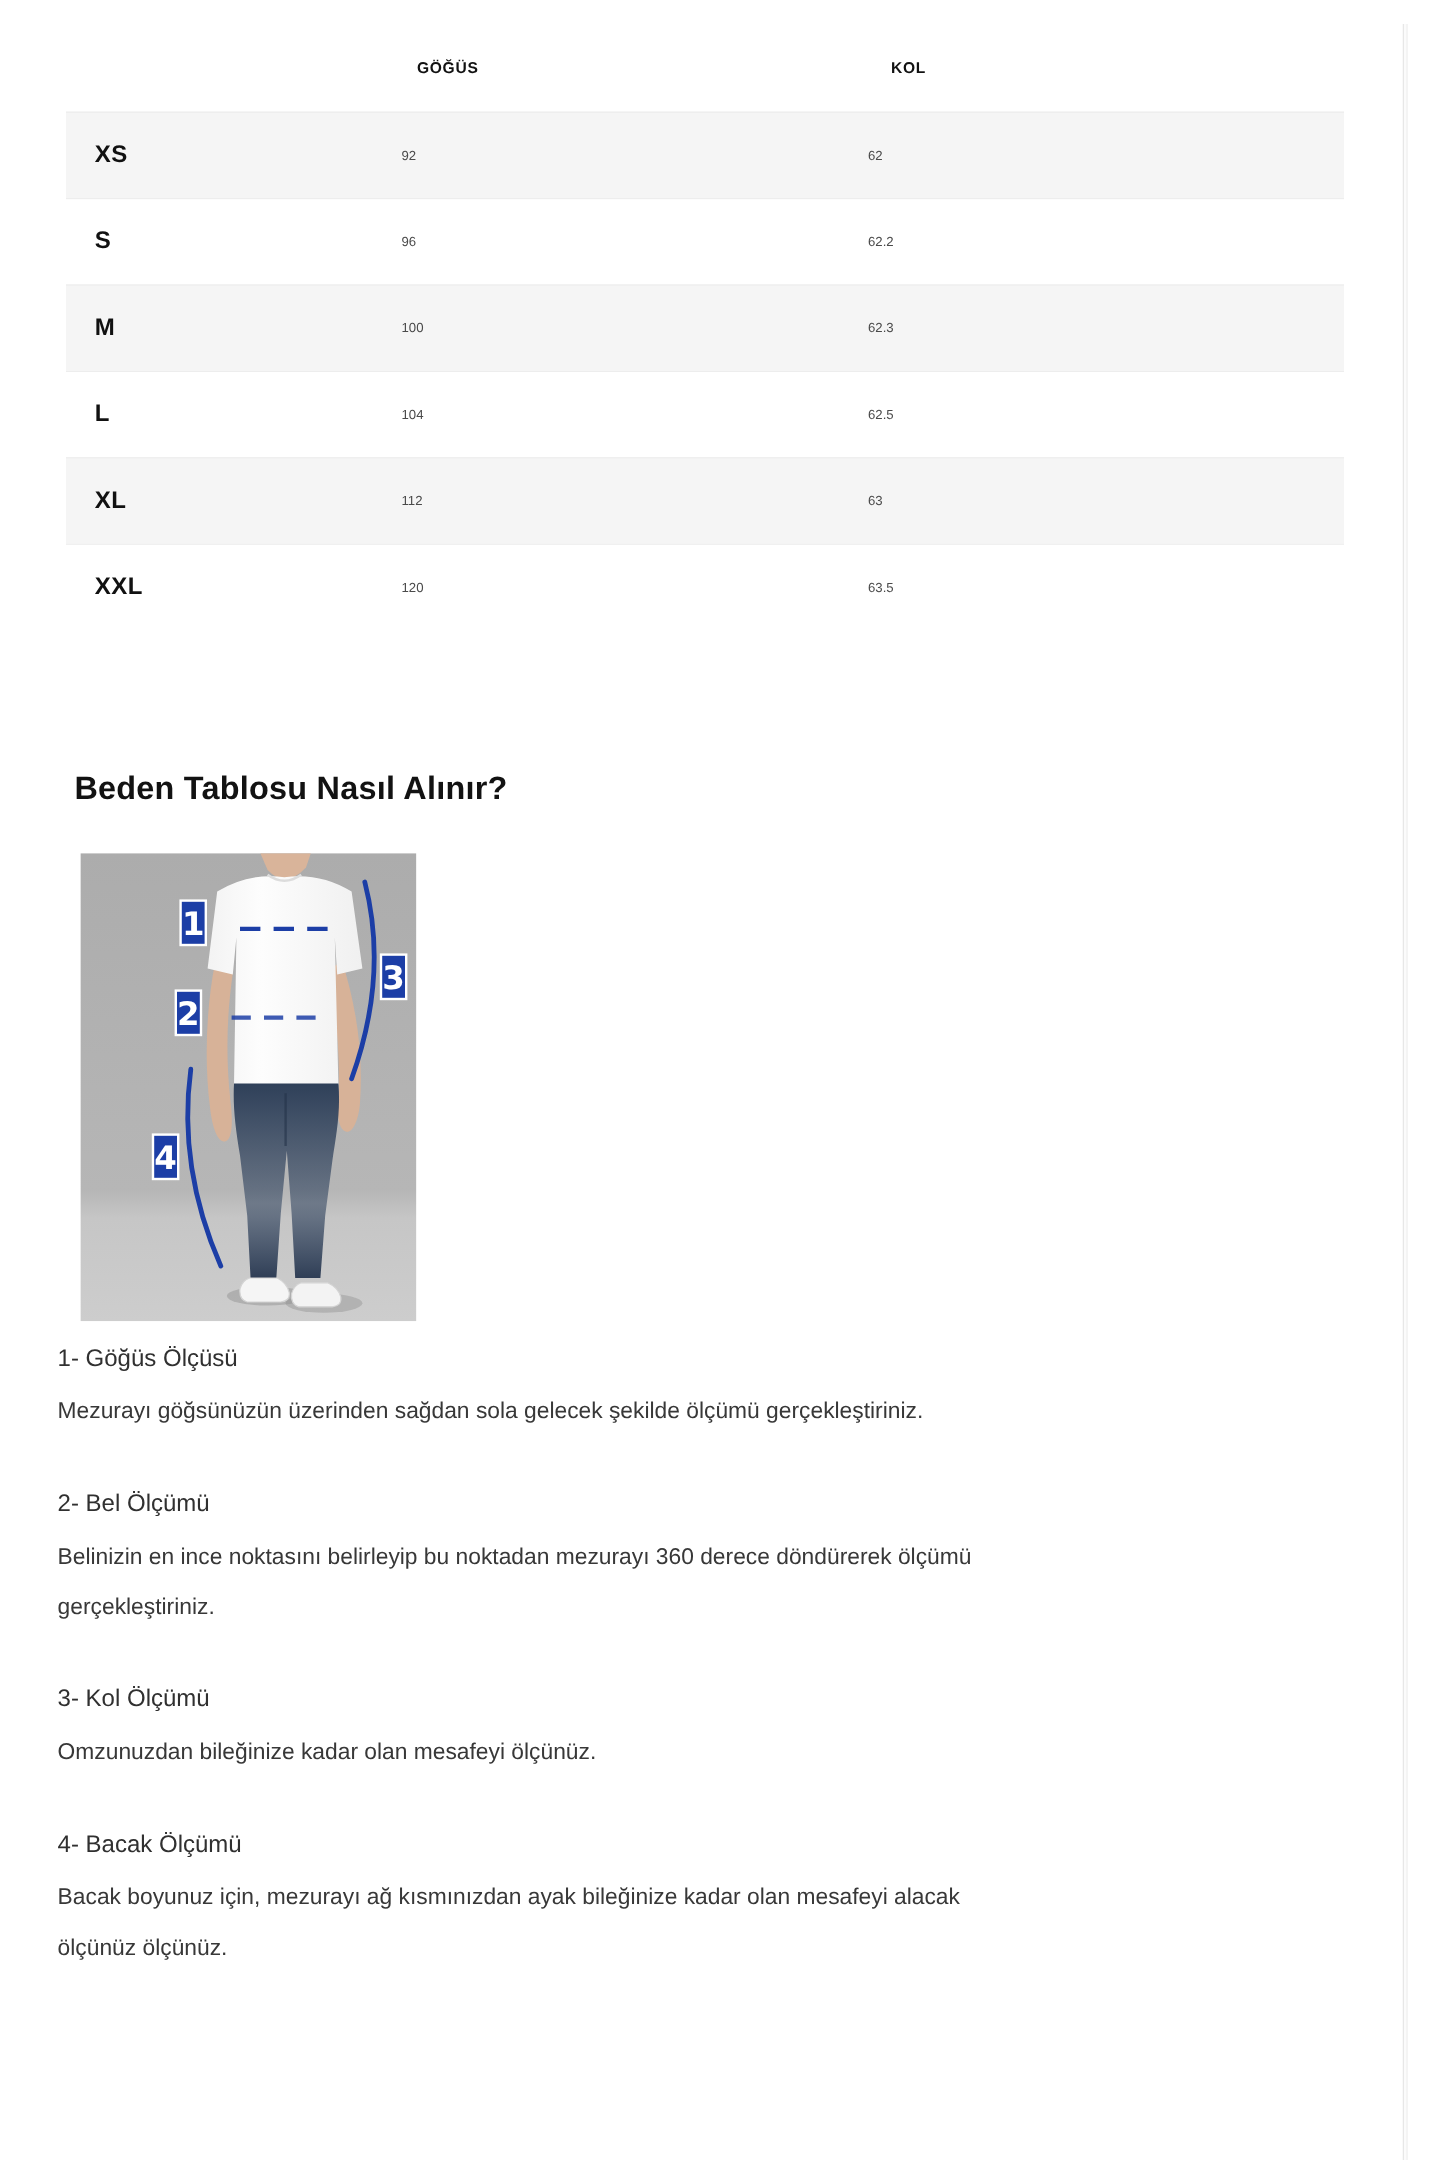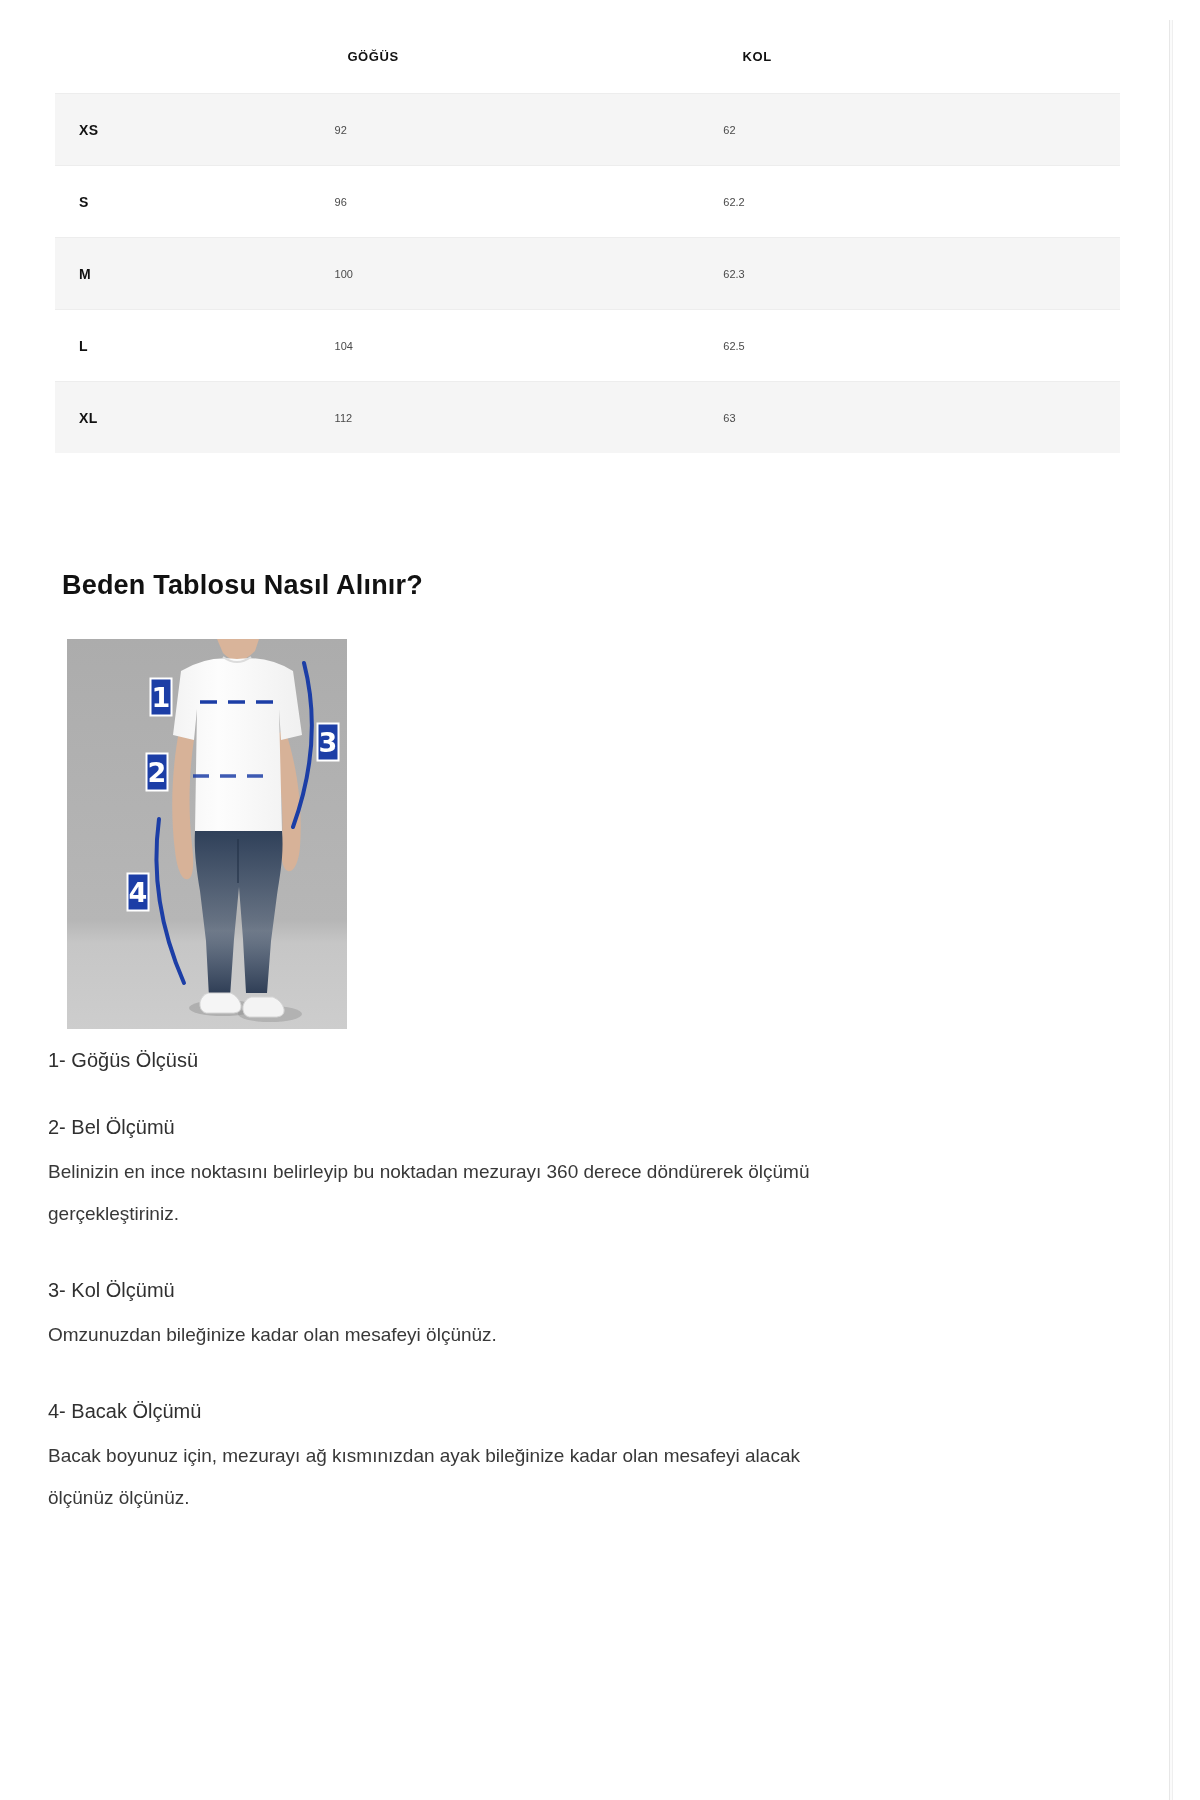--- a/index.html
+++ b/index.html
@@ -17,21 +17,21 @@
   .size-table { margin: 20px 0 0 55px; width: 1065px; }
   .trow { display: flex; align-items: center; height: 72px; }
   .trow.head { height: 73px; gap: 24px; }
   .trow.body { border-top: 1px solid #ededed; }
   .trow.stripe { background: #f5f5f5; }
   .cell { padding-left: 24px; }
   .c1 { width: 24%; }
   .c2 { width: 36.5%; }
   .c3 { width: 39.5%; }
   .hdr { font-size: 13px; font-weight: bold; letter-spacing: 0.6px; color: #111; }
-  .size-label { font-size: 14px; font-weight: bold; letter-spacing: 0.4px; color: #111; }
+  .size-label { font-size: 20px; font-weight: bold; letter-spacing: 0.4px; color: #111; }
   .val { font-size: 11px; color: #4a4a4a; }
 
   
   .guide-heading {
     margin: 117px 0 0 62px;
     font-size: 27px;
     font-weight: 800;
     letter-spacing: 0.2px;
     color: #121212;
   }
@@ -85,20 +85,25 @@
     </div>
     <div class="trow body">
       <div class="cell c1 size-label">L</div>
       <div class="cell c2 val">104</div>
       <div class="cell c3 val">62.5</div>
     </div>
     <div class="trow body stripe">
       <div class="cell c1 size-label">XL</div>
       <div class="cell c2 val">112</div>
       <div class="cell c3 val">63</div>
+    </div>
+    <div class="trow body">
+      <div class="cell c1 size-label">XXL</div>
+      <div class="cell c2 val">120</div>
+      <div class="cell c3 val">63.5</div>
     </div>
   </div>
 
   <div class="guide-heading">Beden Tablosu Nasıl Alınır?</div>
 
   <div class="figure-wrap">
     <svg width="280" height="390" viewBox="0 0 280 390" xmlns="http://www.w3.org/2000/svg">
       <defs>
         <linearGradient id="bgGrad" x1="0" y1="0" x2="0" y2="1">
           <stop offset="0" stop-color="#acacac"></stop>
@@ -164,20 +169,21 @@
           <rect x="60.5" y="234.5" width="21" height="37" fill="#1c3ea6" stroke="#ffffff" stroke-width="2"></rect>
           <text x="71" y="263">4</text>
         </g>
       </g>
     </svg>
   </div>
 
   <div class="sections">
     <div class="section">
       <div class="section-title">1- Göğüs Ölçüsü</div>
+      <div class="section-line">Mezurayı göğsünüzün üzerinden sağdan sola gelecek şekilde ölçümü gerçekleştiriniz.</div>
     </div>
     <div class="section">
       <div class="section-title">2- Bel Ölçümü</div>
       <div class="section-line">Belinizin en ince noktasını belirleyip bu noktadan mezurayı 360 derece döndürerek ölçümü</div>
       <div class="section-line">gerçekleştiriniz.</div>
     </div>
     <div class="section">
       <div class="section-title">3- Kol Ölçümü</div>
       <div class="section-line">Omzunuzdan bileğinize kadar olan mesafeyi ölçünüz.</div>
     </div>

